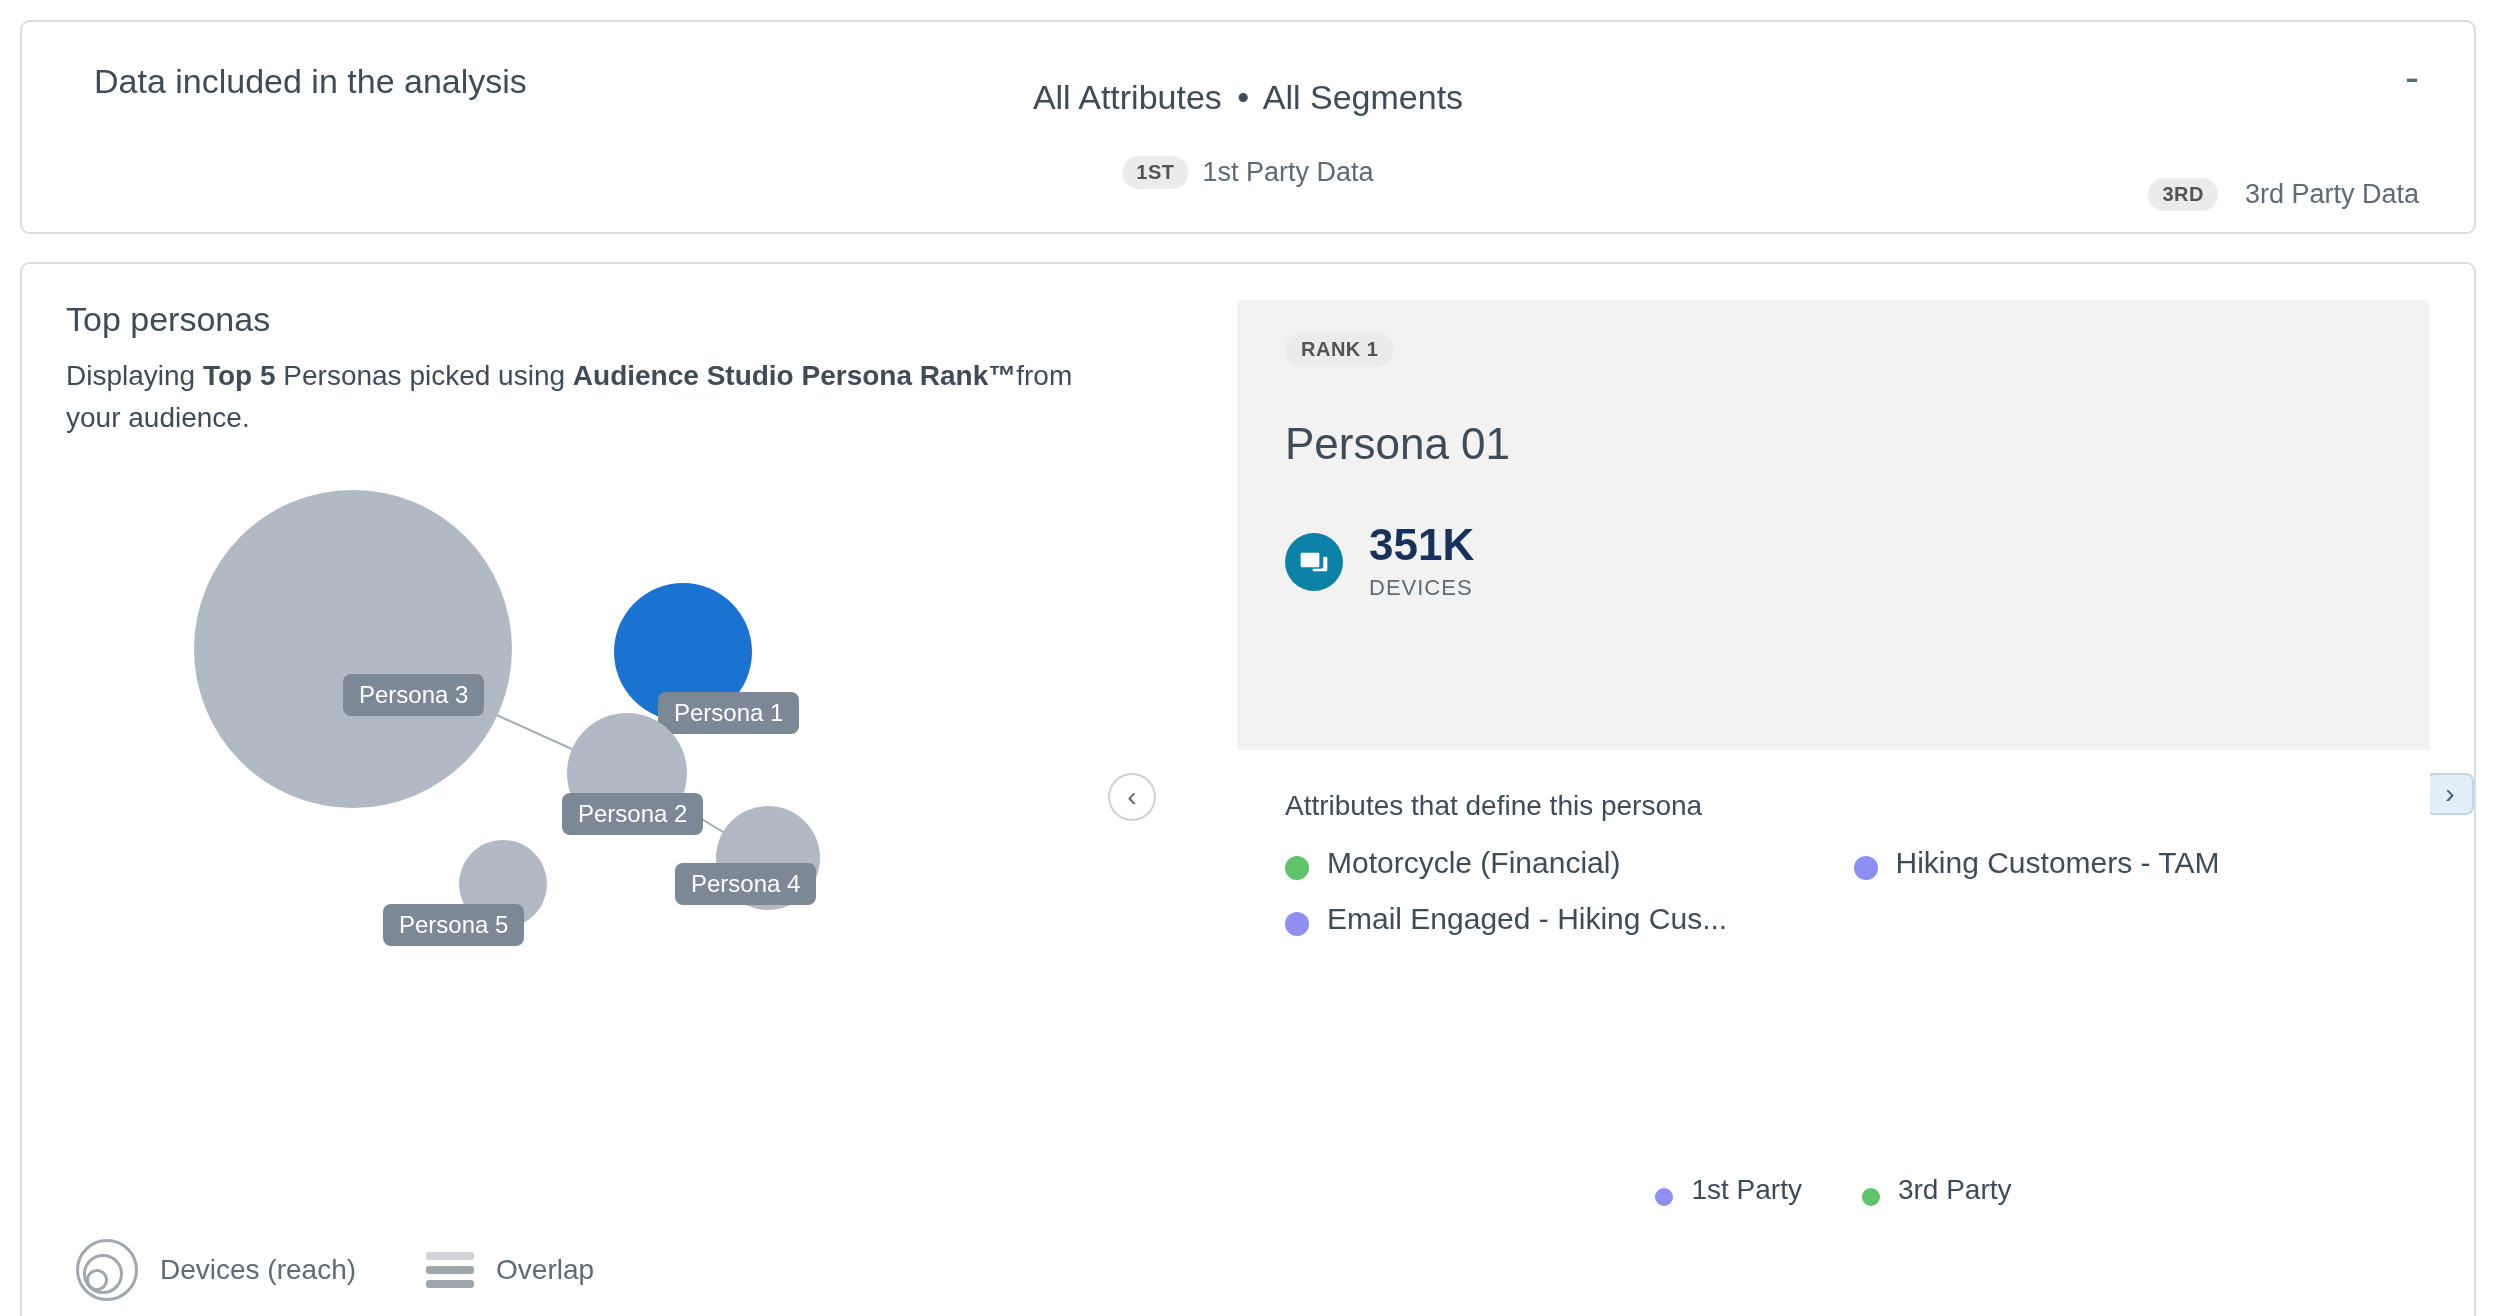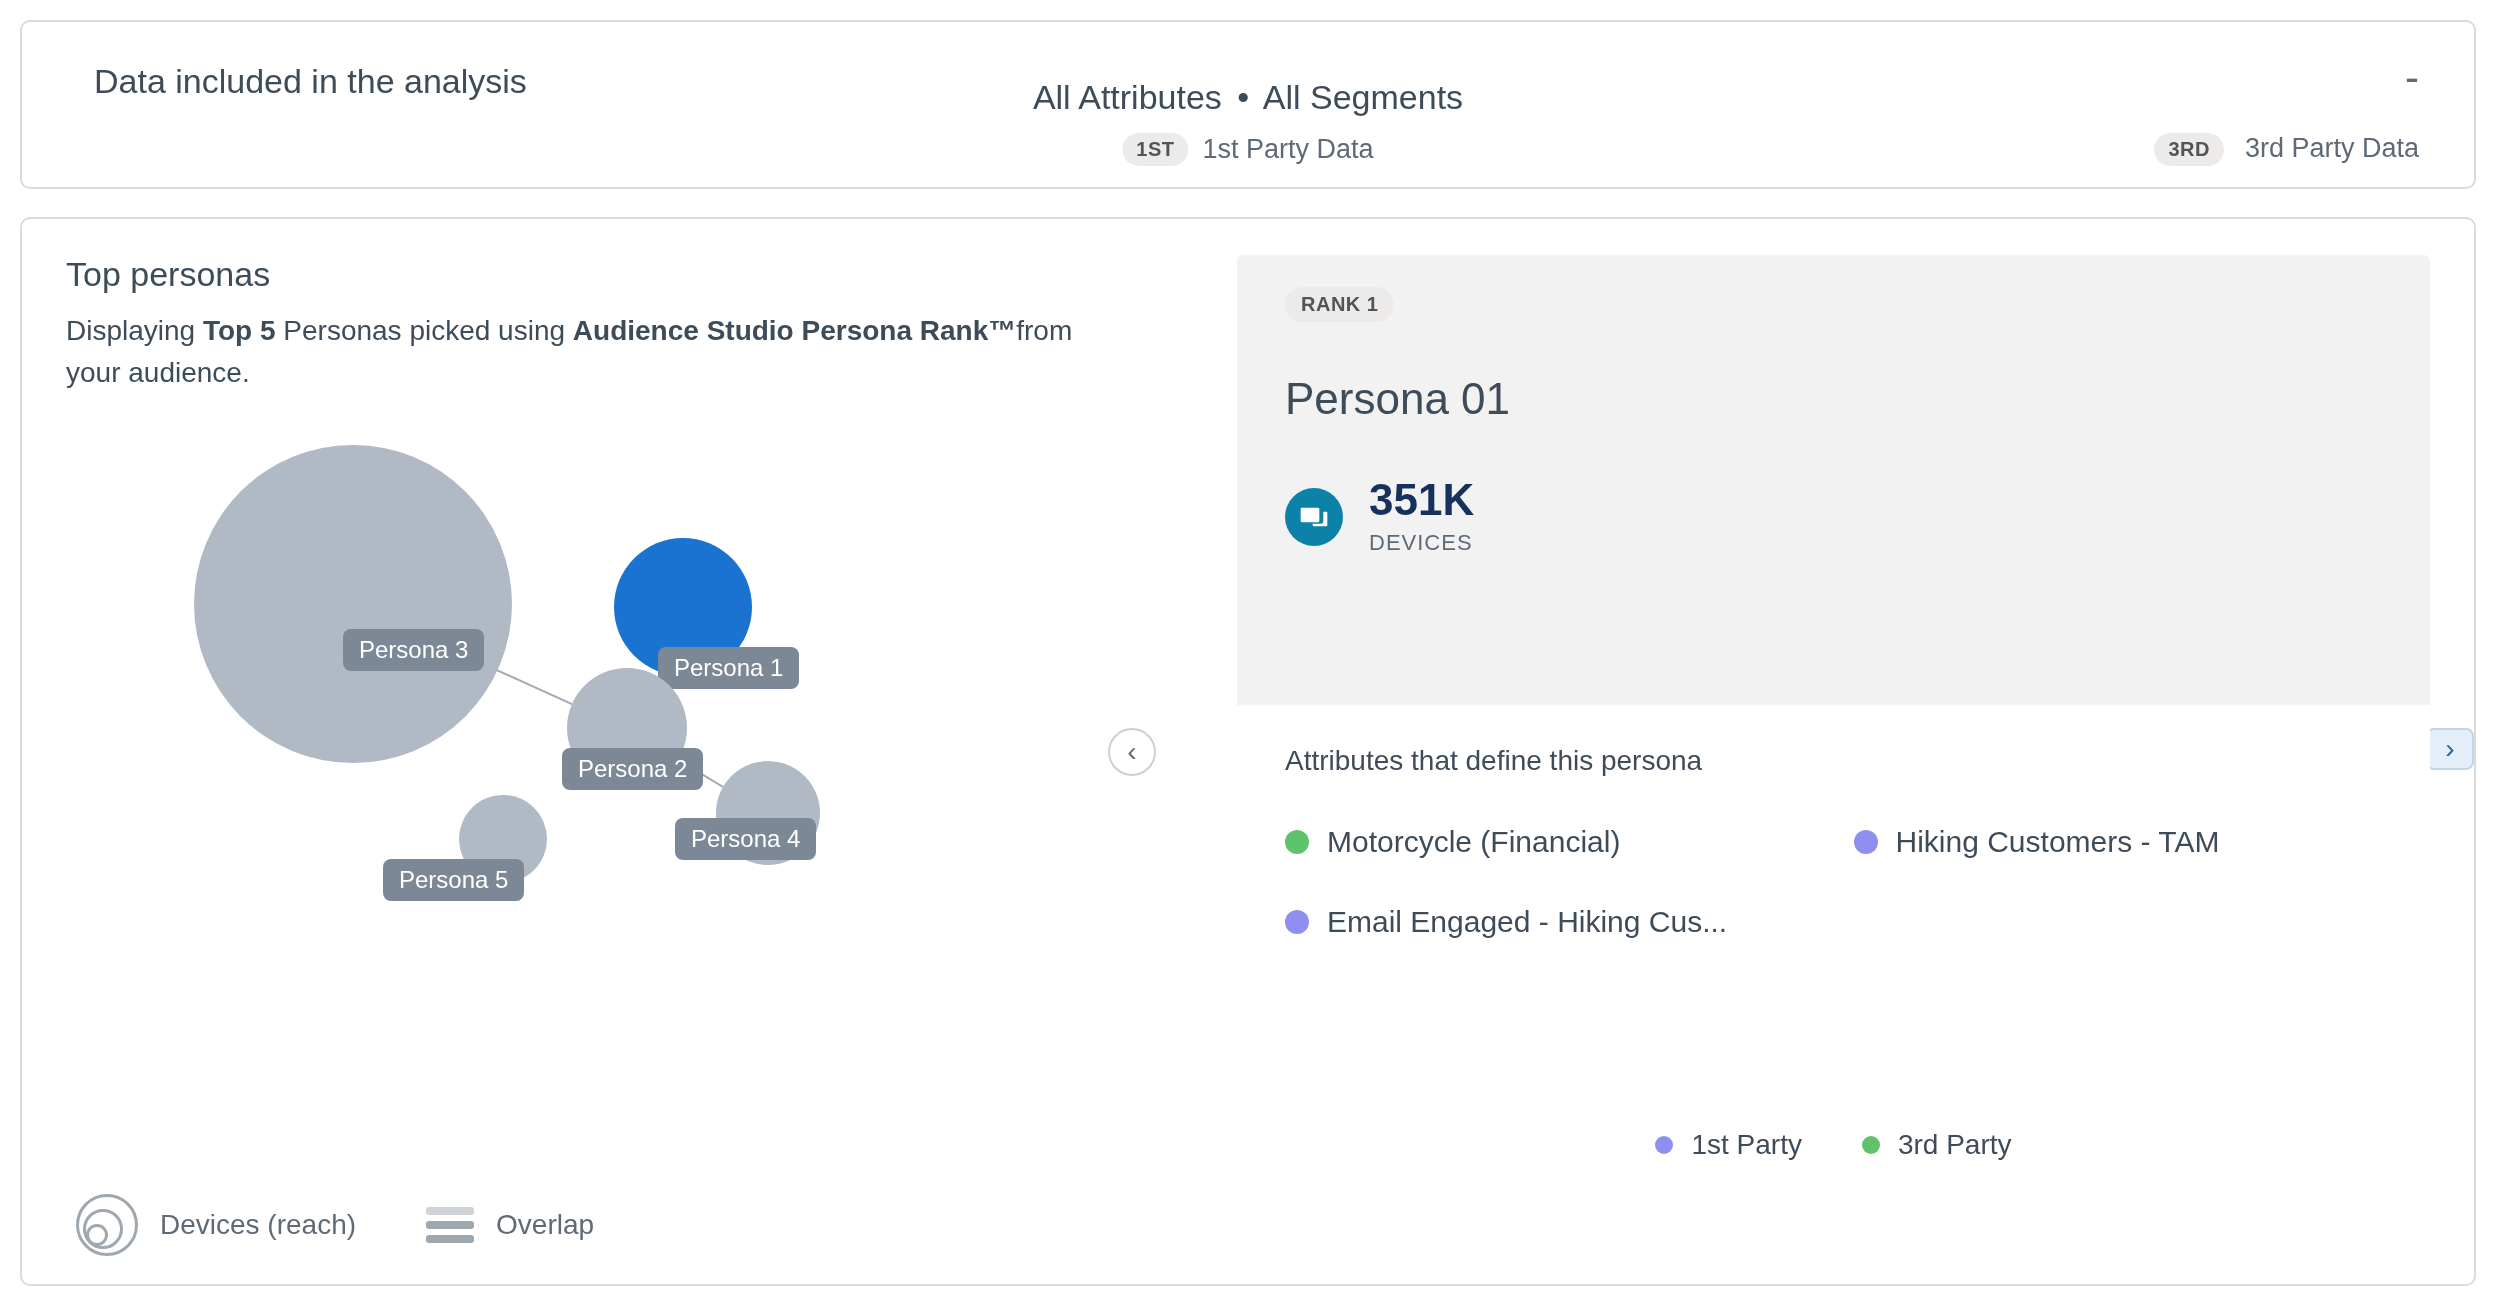--- a/index.html
+++ b/index.html
@@ -79,21 +79,23 @@
     position:absolute;
     left:50%;
     transform:translateX(-50%);
     display:flex;
     align-items:center;
     gap:14px;
   }
   .hc-3p{
     margin-left:auto;
     display:flex;
-    gap:21px;
+    align-items:center;
+    gap:27px;
+    margin-top:45px;
   }
   .badge{
     display:inline-flex;
     align-items:center;
     justify-content:center;
     background:var(--badge-bg);
     color:var(--badge-txt);
     border-radius:20px;
     font-size:20px;
     font-weight:700;
@@ -229,21 +231,21 @@
   .attrs-title{
     font-size:28px;color:var(--text);margin-bottom:24px;
   }
   .attrs-grid{
     display:grid;
     grid-template-columns:1fr 1fr;
     gap:22px 40px;
     font-size:30px;
     color:var(--text);
   }
-  .attr-item{display:flex;align-items:center;gap:18px;margin-top:24px;}
+  .attr-item{display:flex;align-items:flex-end;gap:18px;}
   .dot-c{width:24px;height:24px;border-radius:50%;flex-shrink:0;}
   .pp-legend{
     position:absolute;
     bottom:34px;left:0;right:0;
     display:flex;justify-content:center;gap:60px;
     font-size:28px;color:var(--text);
   }
   .pp-legend .dot-c{width:18px;height:18px;}
 
   

